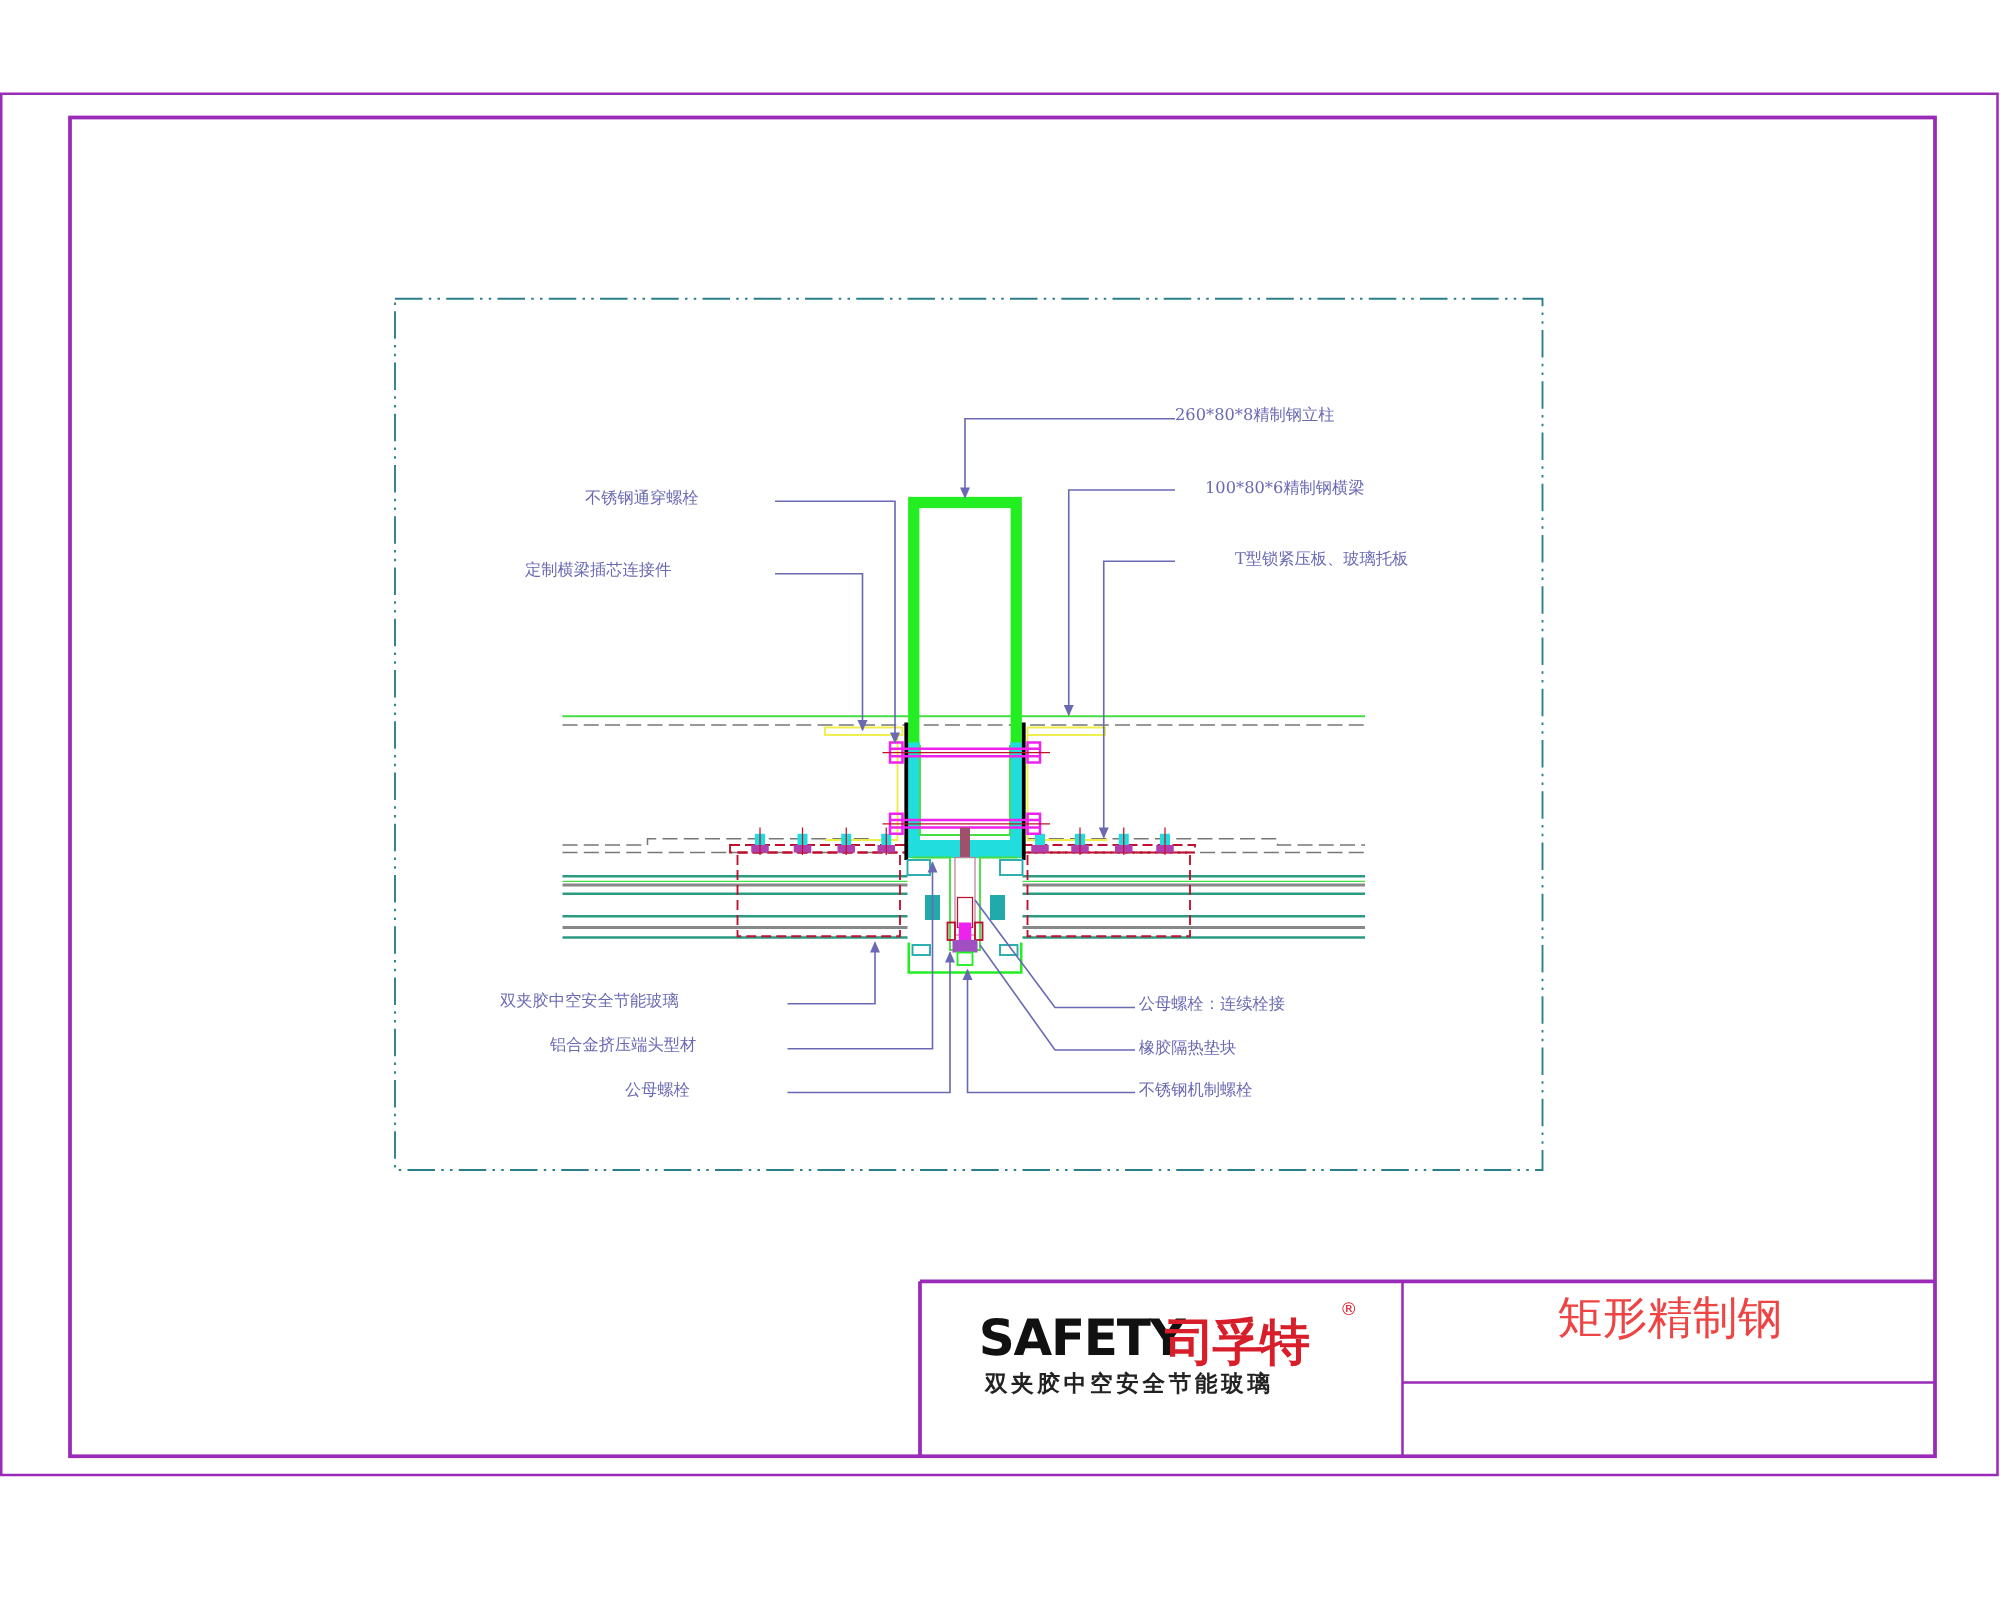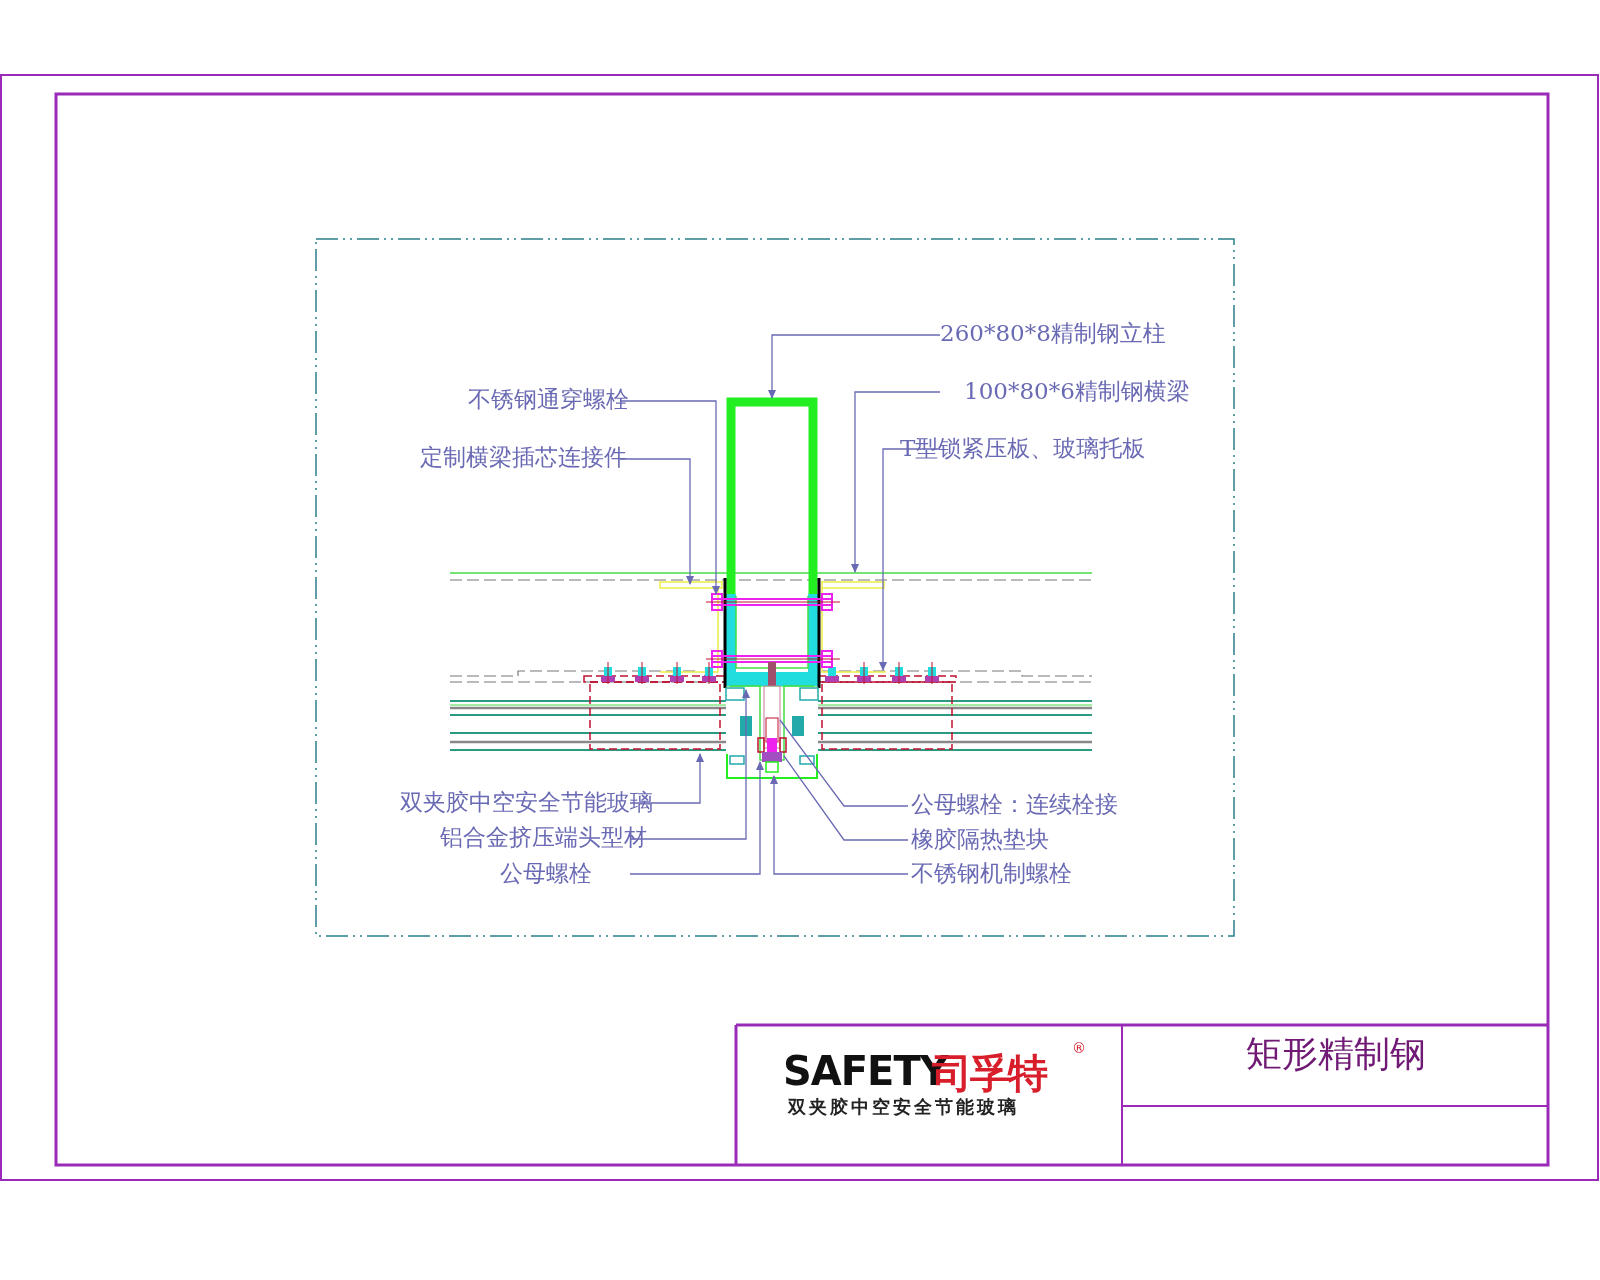--- a/index.html
+++ b/index.html
@@ -1,23 +1,23 @@
 <!DOCTYPE html>
 <html><head>
 <meta charset="utf-8">
 <style>
   html, body { margin:0; padding:0; background:#ffffff; }
   body { width:1600px; height:1280px; position:relative; overflow:hidden;
          font-family:"DejaVu Serif", serif; }
   #sheet { position:absolute; left:0; top:0; width:1600px; height:1280px; }
-  .lbl { position:absolute; font-size:23px; color:#6a6ab4; white-space:nowrap;
+  .lbl { position:absolute; font-size:13px; color:#6a6ab4; white-space:nowrap;
          font-family:"DejaVu Serif", serif; line-height:22px; }
   .lbl.r { text-align:left; }
   .tb-title1 { position:absolute; left:1124px; top:1030px; width:424px; text-align:center;
-               font-size:36px; color:#701a75; font-family:"DejaVu Serif", serif; }
+               font-size:36px; color:#ef4444; font-family:"DejaVu Serif", serif; }
   .tb-title2 { position:absolute; left:1124px; top:1118px; width:424px; text-align:center;
                font-size:34px; color:#5a6aa8; letter-spacing:2px; font-family:"DejaVu Serif", serif; }
   .logo-safety { position:absolute; left:783px; top:1048px; font-size:40px; font-weight:bold;
                  color:#111111; font-family:"DejaVu Sans", sans-serif; letter-spacing:-1px; }
   .logo-cn { position:absolute; left:932px; top:1046px; font-size:40px; font-weight:bold;
              color:#d81e2a; font-family:"DejaVu Sans", sans-serif; letter-spacing:-2px; }
   .logo-reg { position:absolute; left:1072px; top:1040px; font-size:14px; color:#d81e2a;
               font-family:"DejaVu Sans", sans-serif; }
   .logo-slogan { position:absolute; left:788px; top:1095px; font-size:18px; font-weight:bold;
                  color:#222222; letter-spacing:3px; font-family:"DejaVu Sans", sans-serif; }
@@ -213,21 +213,21 @@
 
 <div class="lbl r" style="left:468px; top:388px; width:145px;">不锈钢通穿螺栓</div>
 <div class="lbl r" style="left:420px; top:446px; width:193px;">定制横梁插芯连接件</div>
 <div class="lbl r" style="left:400px; top:791px; width:225px;">双夹胶中空安全节能玻璃</div>
 <div class="lbl r" style="left:440px; top:826px; width:185px;">铝合金挤压端头型材</div>
 <div class="lbl r" style="left:500px; top:862px; width:125px;">公母螺栓</div>
 
 
 <div class="lbl" style="left:940px; top:322px;">260*80*8精制钢立柱</div>
 <div class="lbl" style="left:940px; top:380px;margin-left:24px;">100*80*6精制钢横梁</div>
-<div class="lbl" style="left:900px; top:437px;">T型锁紧压板、玻璃托板</div>
+<div class="lbl" style="left:988px; top:437px;">T型锁紧压板、玻璃托板</div>
 <div class="lbl" style="left:911px; top:793px;">公母螺栓：连续栓接</div>
 <div class="lbl" style="left:911px; top:828px;">橡胶隔热垫块</div>
 <div class="lbl" style="left:911px; top:862px;">不锈钢机制螺栓</div>
 
 
 <div class="logo-safety">SAFETY</div>
 <div class="logo-cn">司孚特</div>
 <div class="logo-reg">®</div>
 <div class="logo-slogan">双夹胶中空安全节能玻璃</div>
 <div class="tb-title1">矩形精制钢</div>

